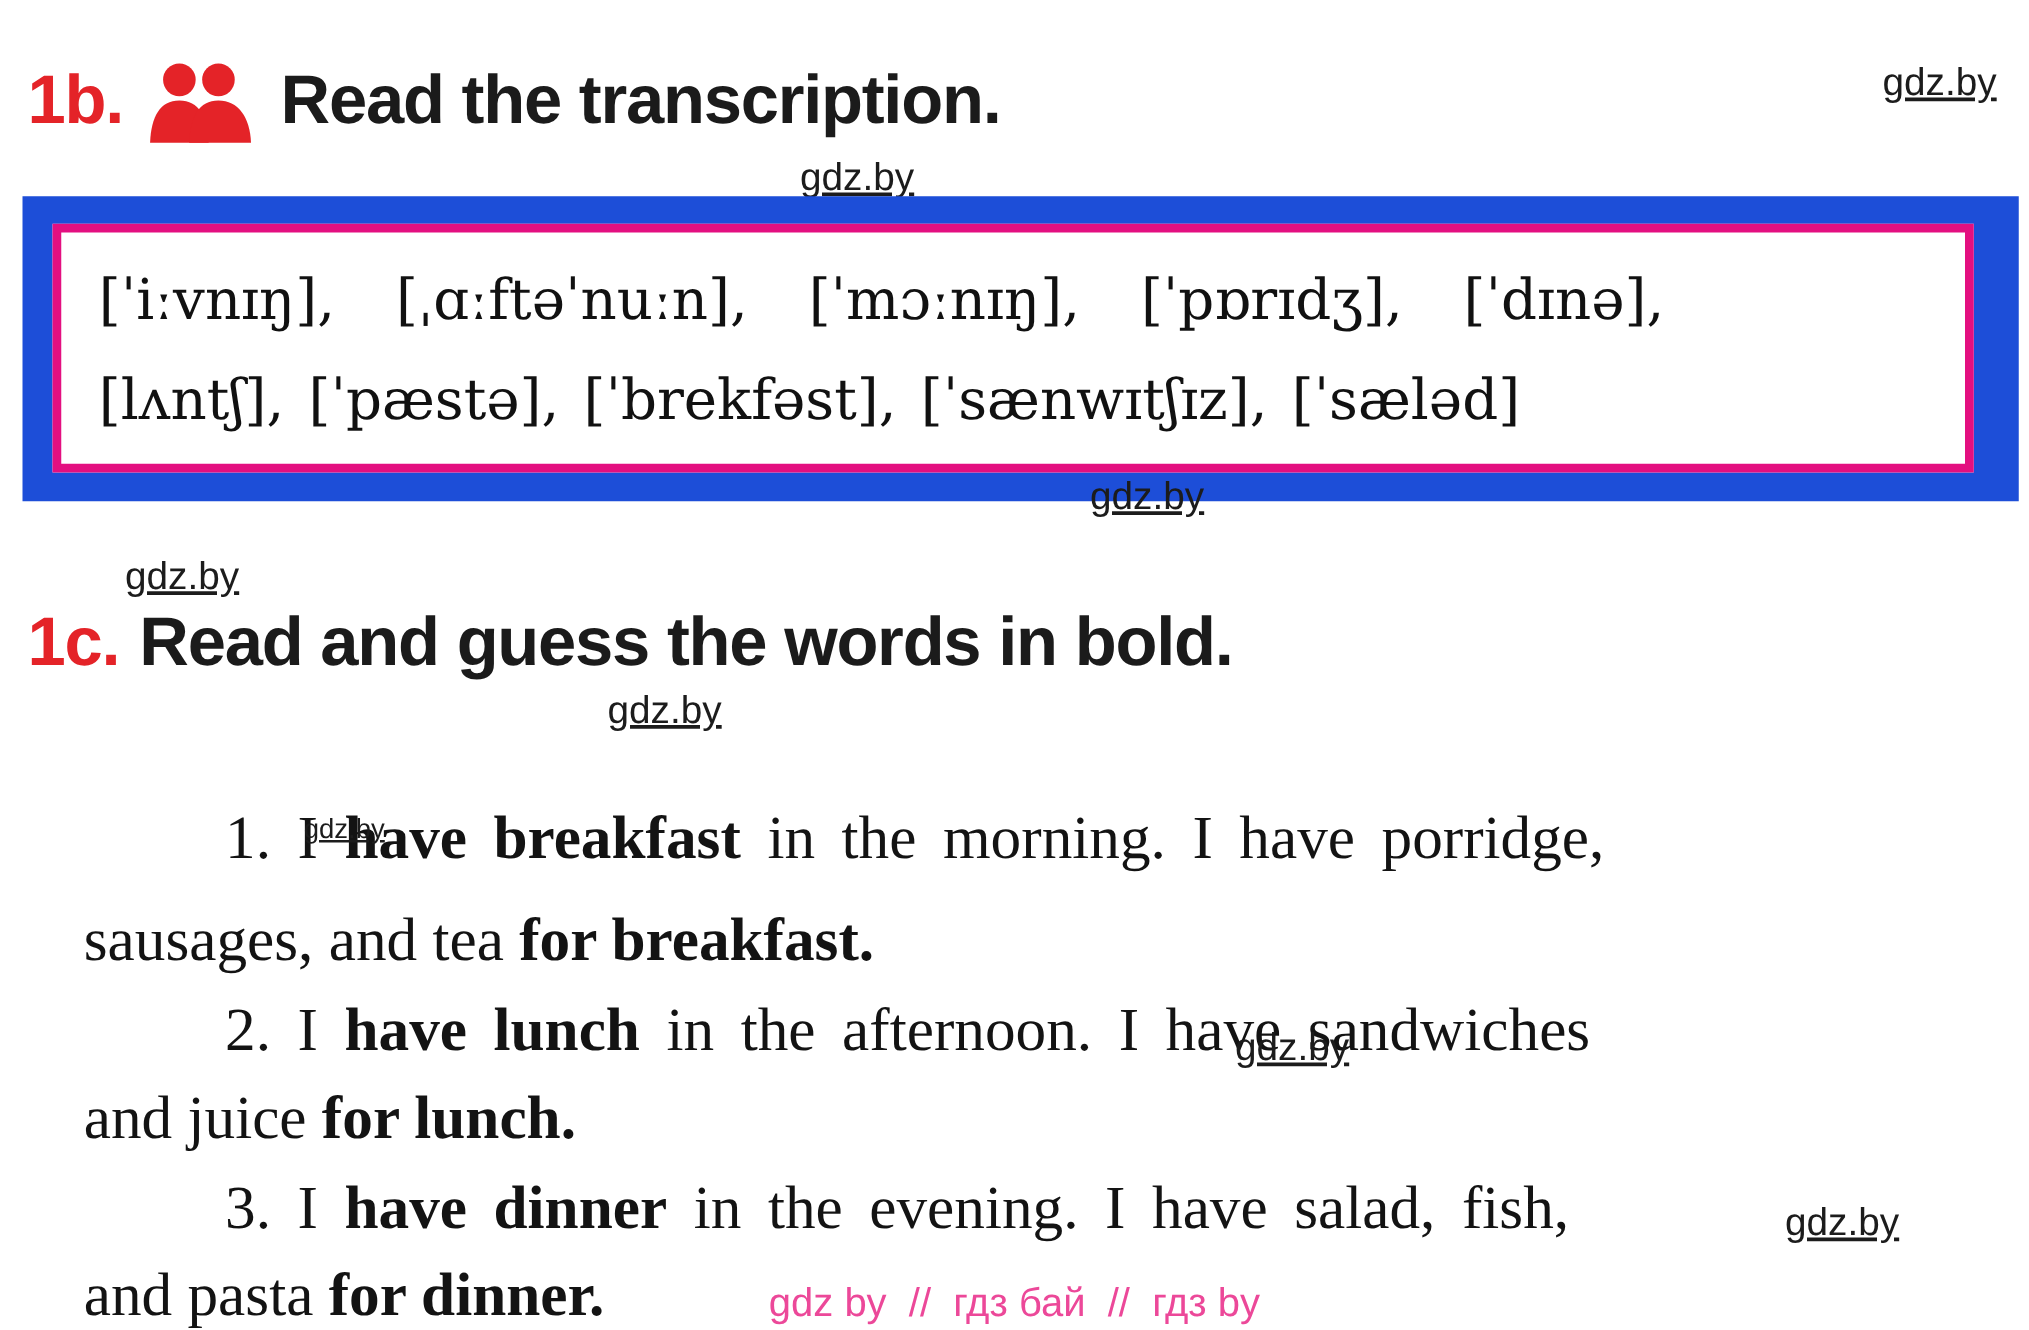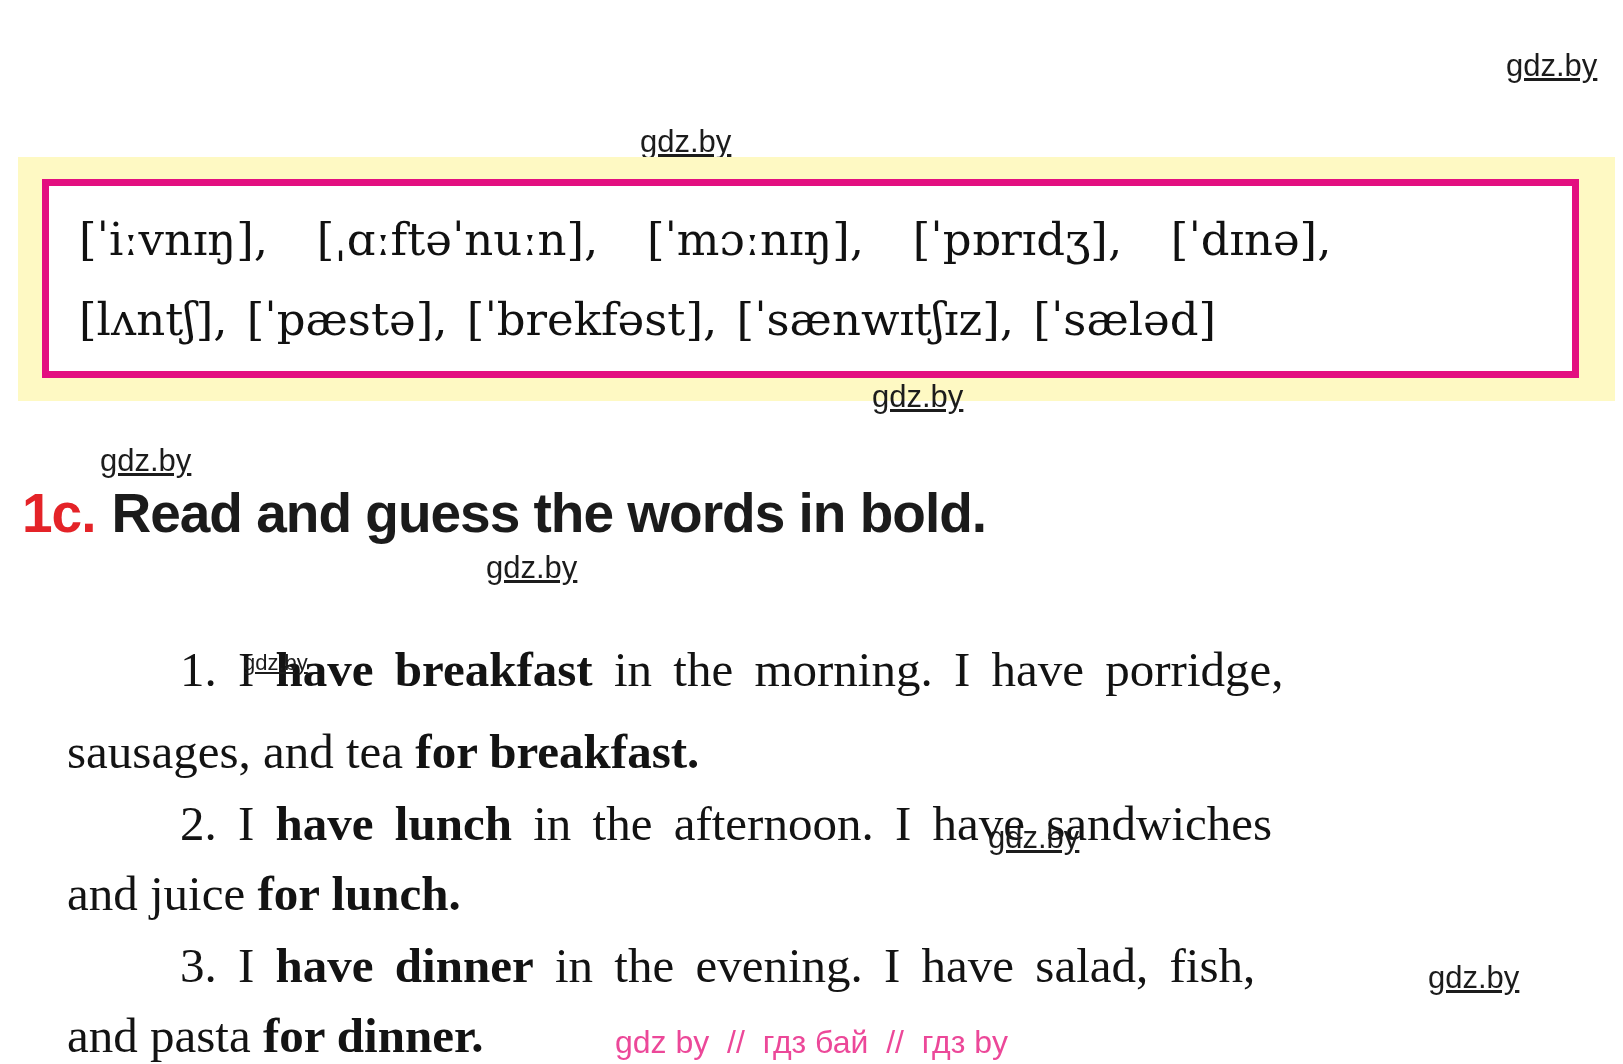--- a/index.html
+++ b/index.html
@@ -35,21 +35,21 @@
   }
   .task-title{
     font-weight:bold;font-size:55px;line-height:62px;color:#1b1b1b;
     letter-spacing:-1px;
   }
   .pair-icon{width:92px;height:66px;margin:2px 18px 0 0;flex:0 0 auto;}
   .pair-icon svg{width:100%;height:100%;fill:#e42328;}
   
   .pink-band{
     position:absolute;left:18px;top:157px;width:1597px;height:244px;
-    background:#fef9c3;
+    background:#1d4ed8;
   }
   .t-box{
     position:absolute;left:24px;top:22px;width:1523px;height:185px;
     background:#ffffff;border:7px solid #e30f80;overflow:hidden;
   }
   .t-line{
     font-family:"DejaVu Serif",serif;font-size:45px;line-height:80px;
     color:#111111;padding-left:30px;white-space:pre;
   }
   .t1{word-spacing:10px;margin-top:14px;}
@@ -76,20 +76,32 @@
   }
 </style>
 </head>
 <body>
 
 <div class="page">
 
 
   <div class="wm wm-top-right">gdz.by</div>
 
+  <div class="task-row row-1b">
+    <span class="task-num">1b.</span>
+    <span class="pair-icon">
+      <svg viewBox="0 0 100 76" xmlns="http://www.w3.org/2000/svg">
+        <circle cx="31" cy="16" r="15"></circle>
+        <circle cx="67" cy="16" r="15"></circle>
+        <path d="M31 35 C13 35 5 50 4 74 L58 74 C57 50 49 35 31 35 Z"></path>
+        <path d="M67 35 C49 35 41 50 40 74 L97 74 C96 50 85 35 67 35 Z"></path>
+      </svg>
+    </span>
+    <span class="task-title">Read the transcription.</span>
+  </div>
 
   <div class="wm wm1">gdz.by</div>
 
   <div class="pink-band">
     <div class="t-box">
       <div class="t-line t1">[ˈiːvnɪŋ],  [ˌɑːftəˈnuːn],  [ˈmɔːnɪŋ],  [ˈpɒrɪdʒ],  [ˈdɪnə],</div>
       <div class="t-line t2">[lʌntʃ], [ˈpæstə], [ˈbrekfəst], [ˈsænwɪtʃɪz], [ˈsæləd]</div>
     </div>
   </div>
 

